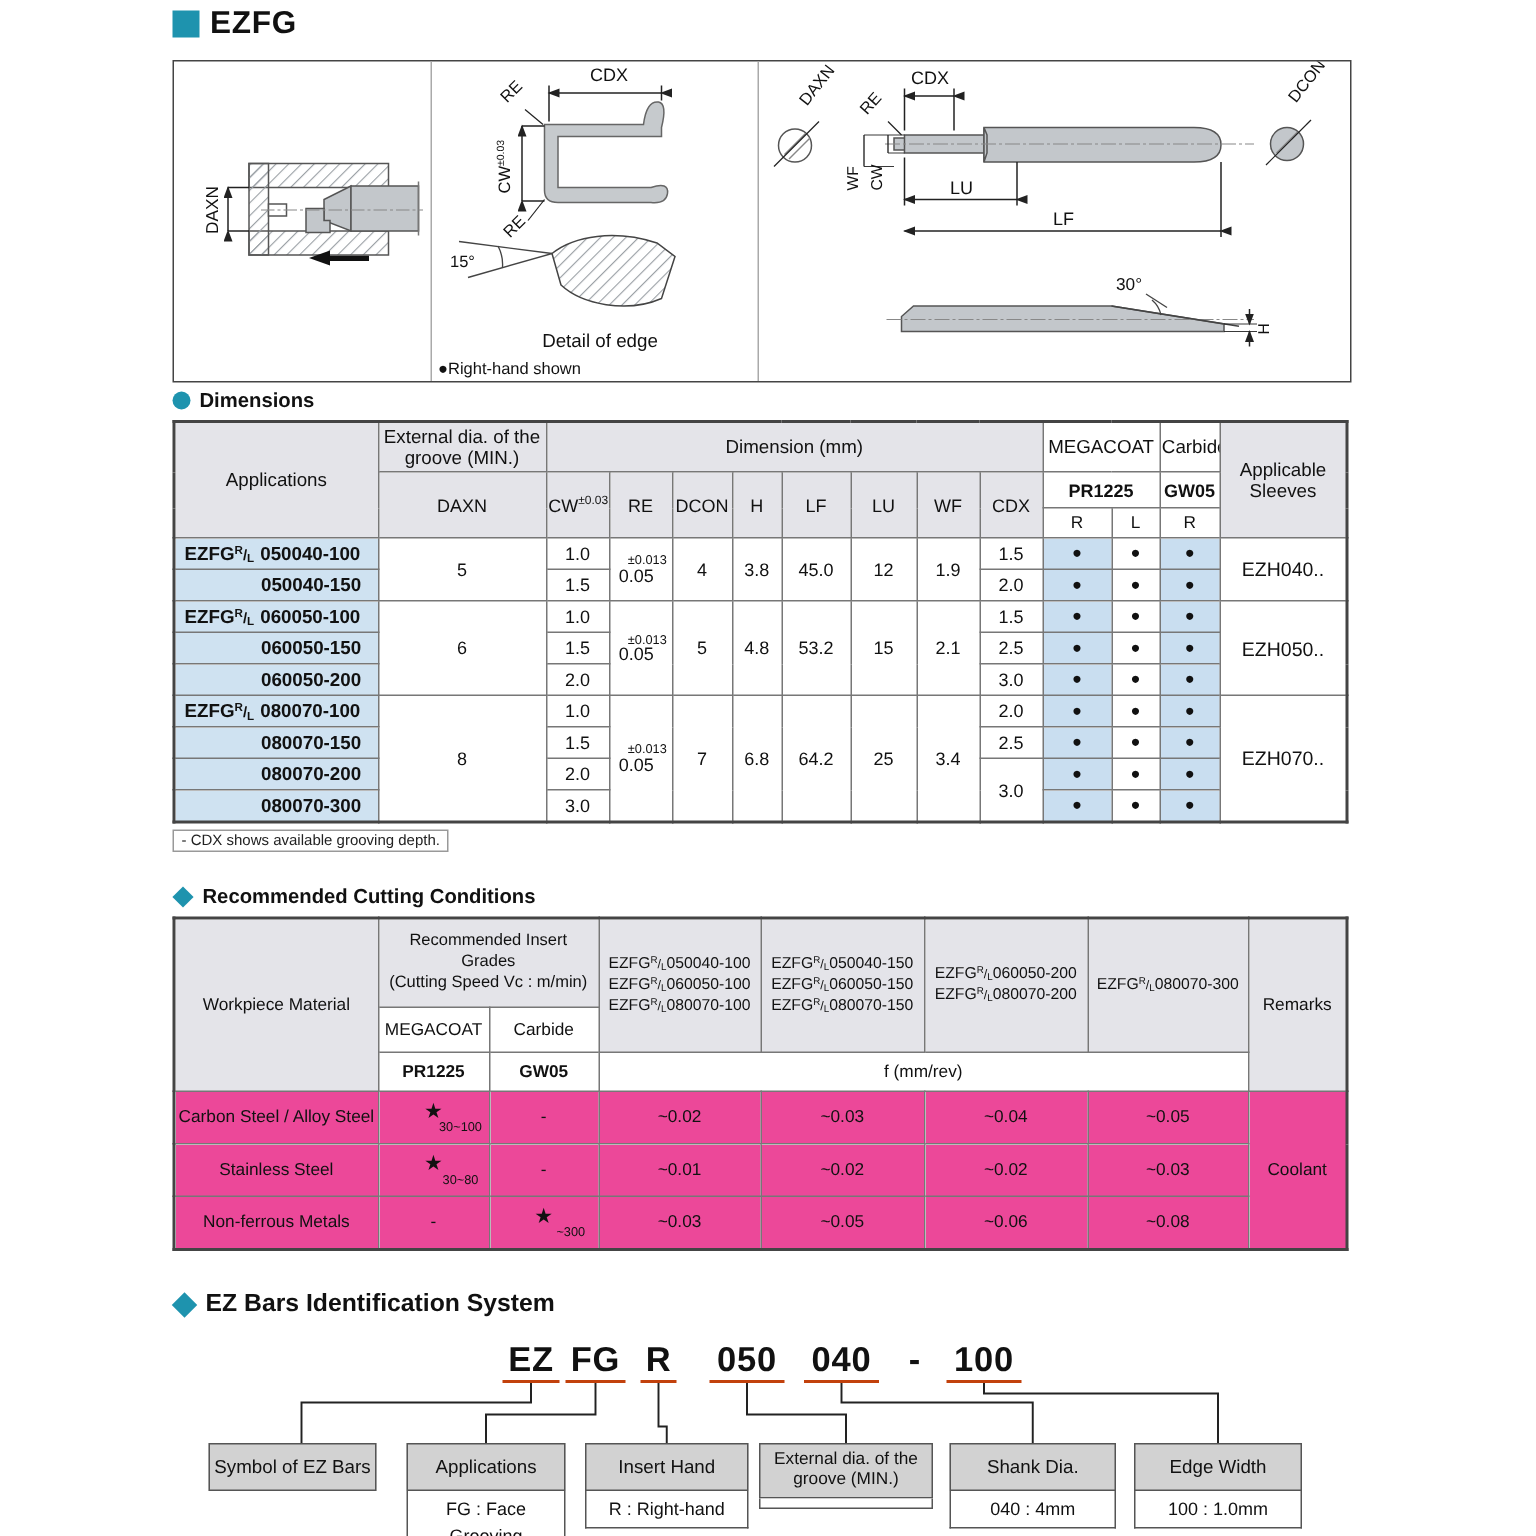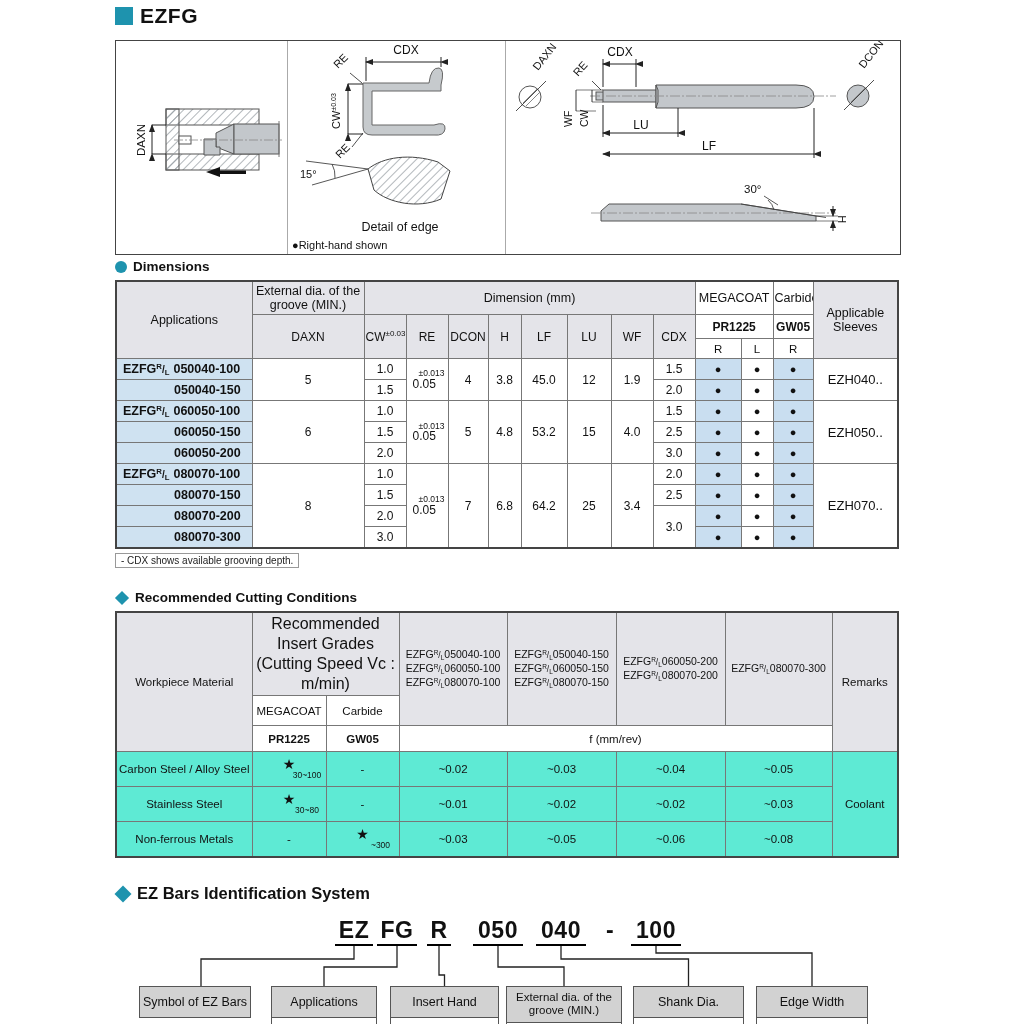--- a/index.html
+++ b/index.html
@@ -54,31 +54,31 @@
   .rlname sub{font-size:0.62em;vertical-align:-0.25em;}
   .rlname .rl-slash{font-size:0.8em;}
   .desc .rl-code{margin-left:4px;}
   .note-box{display:inline-block;border:1px solid #999;font-size:10px;padding:1px 5px;margin-top:4px;color:#222;}
 
   
   .cut{font-size:11.5px;}
   .cut .ch1 td{height:56px;}
   .cut .ch2 td{height:27px;background:#fff;font-size:11.5px;}
   .cut .ch3 td{height:23px;background:#fff;}
-  .cut .grades{font-size:16px;line-height:1.25;}
+  .cut .grades{font-size:11px;line-height:1.25;}
   .cut .model{font-size:10.5px;line-height:1.3;}
-  .cut .cb td{height:32px;background:#5eead4;}
+  .cut .cb td{height:32px;background:#ec4899;}
   .cut .mat{background:#cfe2f1;font-size:11.5px;}
   .starcell .star{font-size:14px;line-height:1;}
   .starcell .range{font-size:8.5px;line-height:1.1;padding-left:36px;}
   .star-note{width:782px;text-align:right;font-size:10px;margin-top:3px;color:#222;}
 
   
   .id-diagram{position:relative;width:786px;height:200px;margin-top:6px;}
-  .seg{position:absolute;top:8px;height:27px;font-size:23px;font-weight:bold;text-align:center;letter-spacing:0.5px;border-bottom:2px solid #000000;}
+  .seg{position:absolute;top:8px;height:27px;font-size:23px;font-weight:bold;text-align:center;letter-spacing:0.5px;border-bottom:2px solid #c2410c;}
   .seg.nounder{border-bottom:none;}
   .id-lines{position:absolute;left:0;top:0;}
   .idbox{position:absolute;top:77px;}
   .idbox .bh{border:1.5px solid #555;background:#d2d2d2;font-size:12.5px;text-align:center;padding:8px 1px;}
   .idbox .bh.two{font-size:11.5px;line-height:1.2;padding:3.5px 1px;}
   .idbox .bi{border:1.5px solid #555;border-top:none;background:#fff;font-size:12px;text-align:center;padding:3px 0;line-height:1.5;}
 </style>
 </head>
 <body>
 
@@ -333,21 +333,21 @@
       <td rowspan="3">6</td>
       <td>1.0</td>
       <td class="re" rowspan="3">
             <span class="tol">±0.013</span>
             <span class="reval">0.05</span>
           </td>
       <td rowspan="3">5</td>
       <td rowspan="3">4.8</td>
       <td rowspan="3">53.2</td>
       <td rowspan="3">15</td>
-      <td rowspan="3">4.0</td>
+      <td rowspan="3">2.1</td>
       <td>1.5</td>
       <td class="dot dotblue">●</td>
       <td class="dot">●</td>
       <td class="dot dotblue">●</td>
       <td class="sleeve" rowspan="3">EZH050..</td>
     </tr>
     <tr>
       <td class="desc sub">060050-150</td>
       <td>1.5</td>
       <td>2.5</td>

